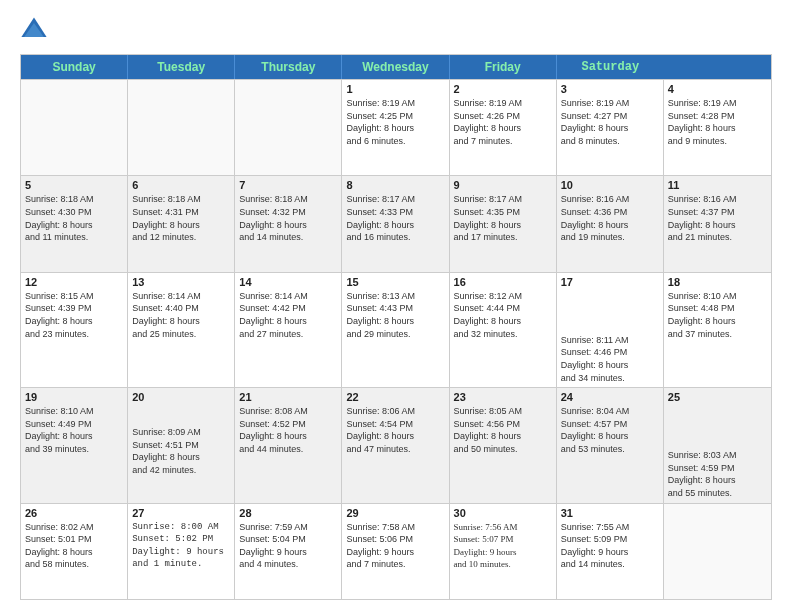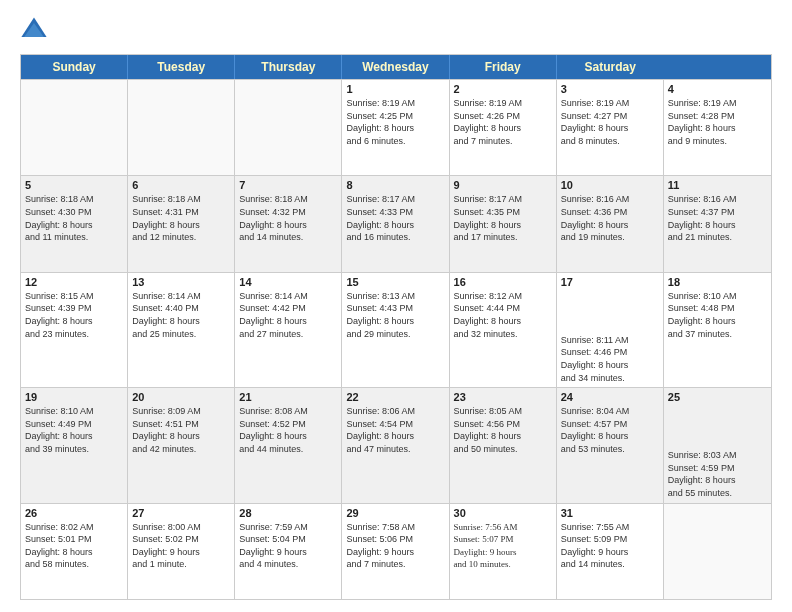--- a/index.html
+++ b/index.html
@@ -58,28 +58,28 @@
       display: flex;
       flex-direction: column;
       border: 1px solid #ccc;
     }
     .cal-header-row {
       display: grid;
       grid-template-columns: repeat(7, 1fr);
       background: #2a6db5;
     }
     .cal-header-cell {
-      color: #fef9c3;
+      color: #86efac;
       font-size: 12px;
       font-weight: bold;
       text-align: center;
       padding: 5px 2px;
       border-right: 1px solid #4a8dd5;
     }
-    .cal-header-cell:last-child { border-right: none; }
+    .cal-header-cell:last-child { border-right: none; font-family: Liberation Mono, monospace; }
     .cal-body {
       display: flex;
       flex-direction: column;
       flex: 1;
     }
     .cal-week {
       display: grid;
       grid-template-columns: repeat(7, 1fr);
       flex: 1;
       border-top: 1px solid #ccc;
@@ -280,21 +280,21 @@
         <div class="cal-week">
           <div class="cal-cell shaded">
             <div class="day-num">19</div>
             <div class="day-info" style="white-space: pre-line;">Sunrise: 8:10 AM
 Sunset: 4:49 PM
 Daylight: 8 hours
 and 39 minutes.</div>
           </div>
           <div class="cal-cell shaded">
             <div class="day-num">20</div>
-            <div class="day-info" style="white-space: pre-line;">Sunrise: 8:09 AM
+            <div class="day-info" style="white-space: pre-line; margin-top: 21px;">Sunrise: 8:09 AM
 Sunset: 4:51 PM
 Daylight: 8 hours
 and 42 minutes.</div>
           </div>
           <div class="cal-cell shaded">
             <div class="day-num">21</div>
             <div class="day-info" style="white-space: pre-line;">Sunrise: 8:08 AM
 Sunset: 4:52 PM
 Daylight: 8 hours
 and 44 minutes.</div>
@@ -331,21 +331,21 @@
         <div class="cal-week">
           <div class="cal-cell">
             <div class="day-num">26</div>
             <div class="day-info" style="white-space: pre-line;">Sunrise: 8:02 AM
 Sunset: 5:01 PM
 Daylight: 8 hours
 and 58 minutes.</div>
           </div>
           <div class="cal-cell">
             <div class="day-num">27</div>
-            <div class="day-info" style="white-space: pre-line;">Sunrise: 8:00 AM
+            <div class="day-info" style="white-space: pre-line; font-family: Liberation Mono, monospace;">Sunrise: 8:00 AM
 Sunset: 5:02 PM
 Daylight: 9 hours
 and 1 minute.</div>
           </div>
           <div class="cal-cell">
             <div class="day-num">28</div>
             <div class="day-info" style="white-space: pre-line;">Sunrise: 7:59 AM
 Sunset: 5:04 PM
 Daylight: 9 hours
 and 4 minutes.</div>

